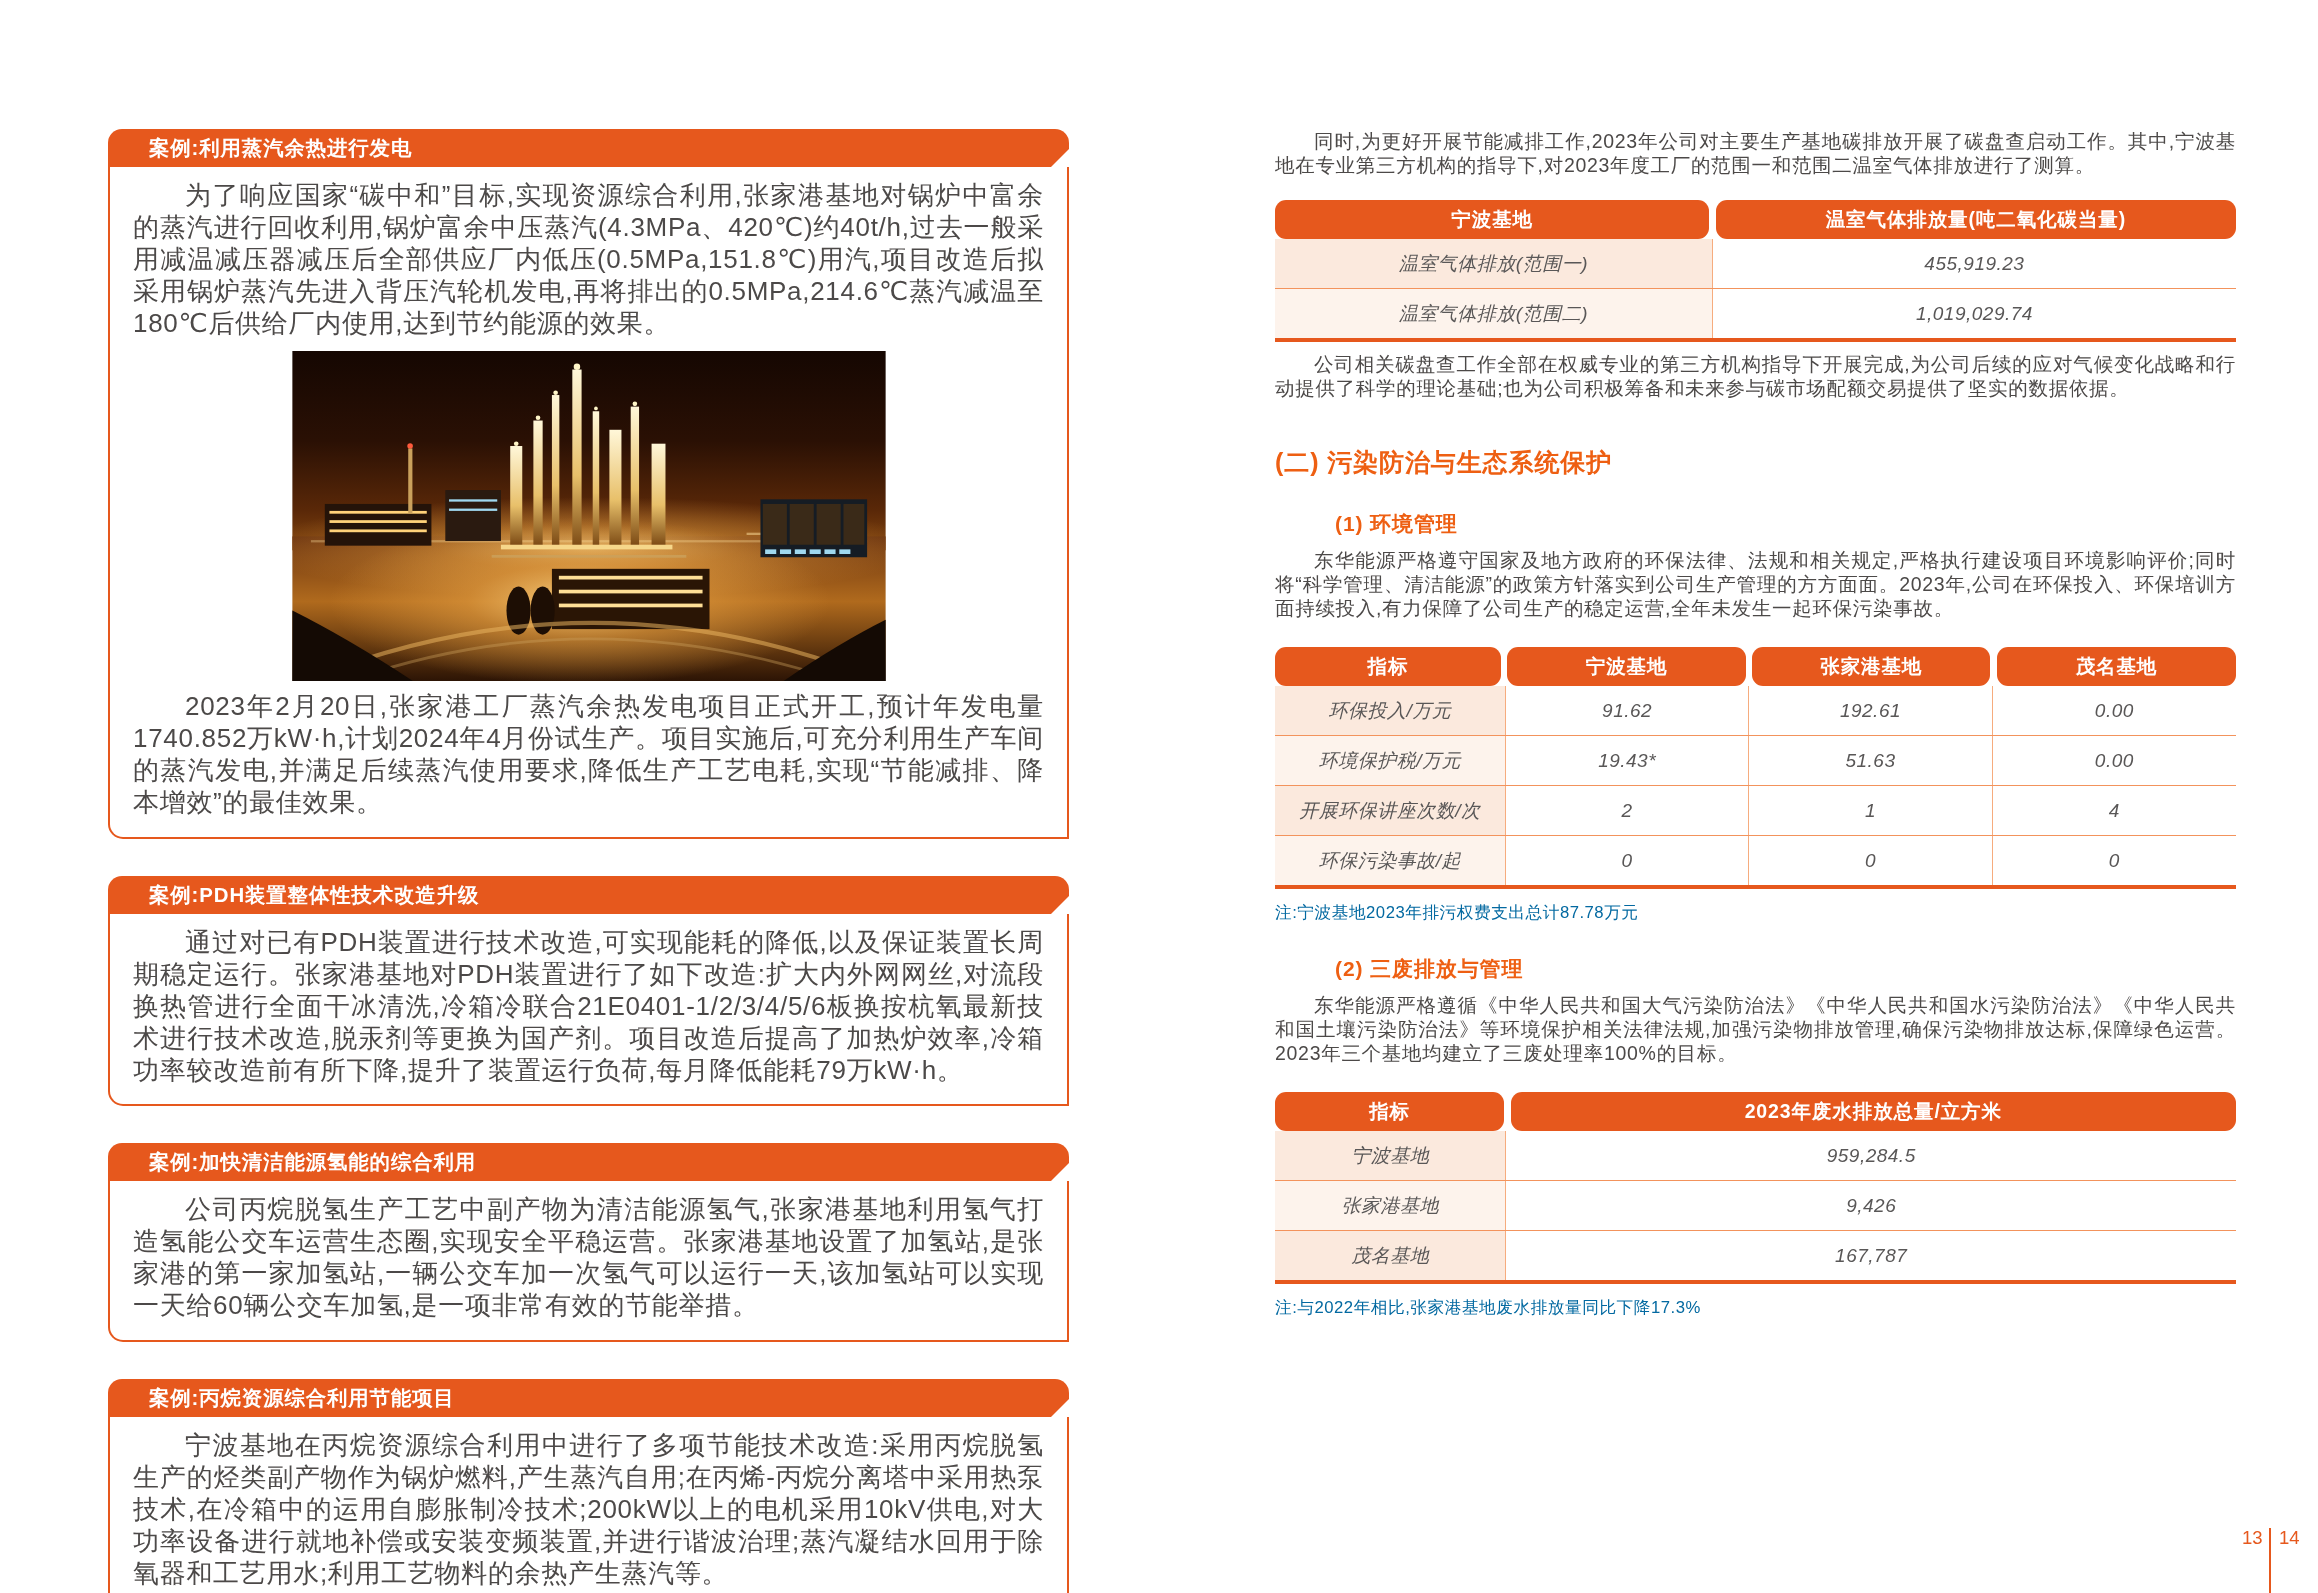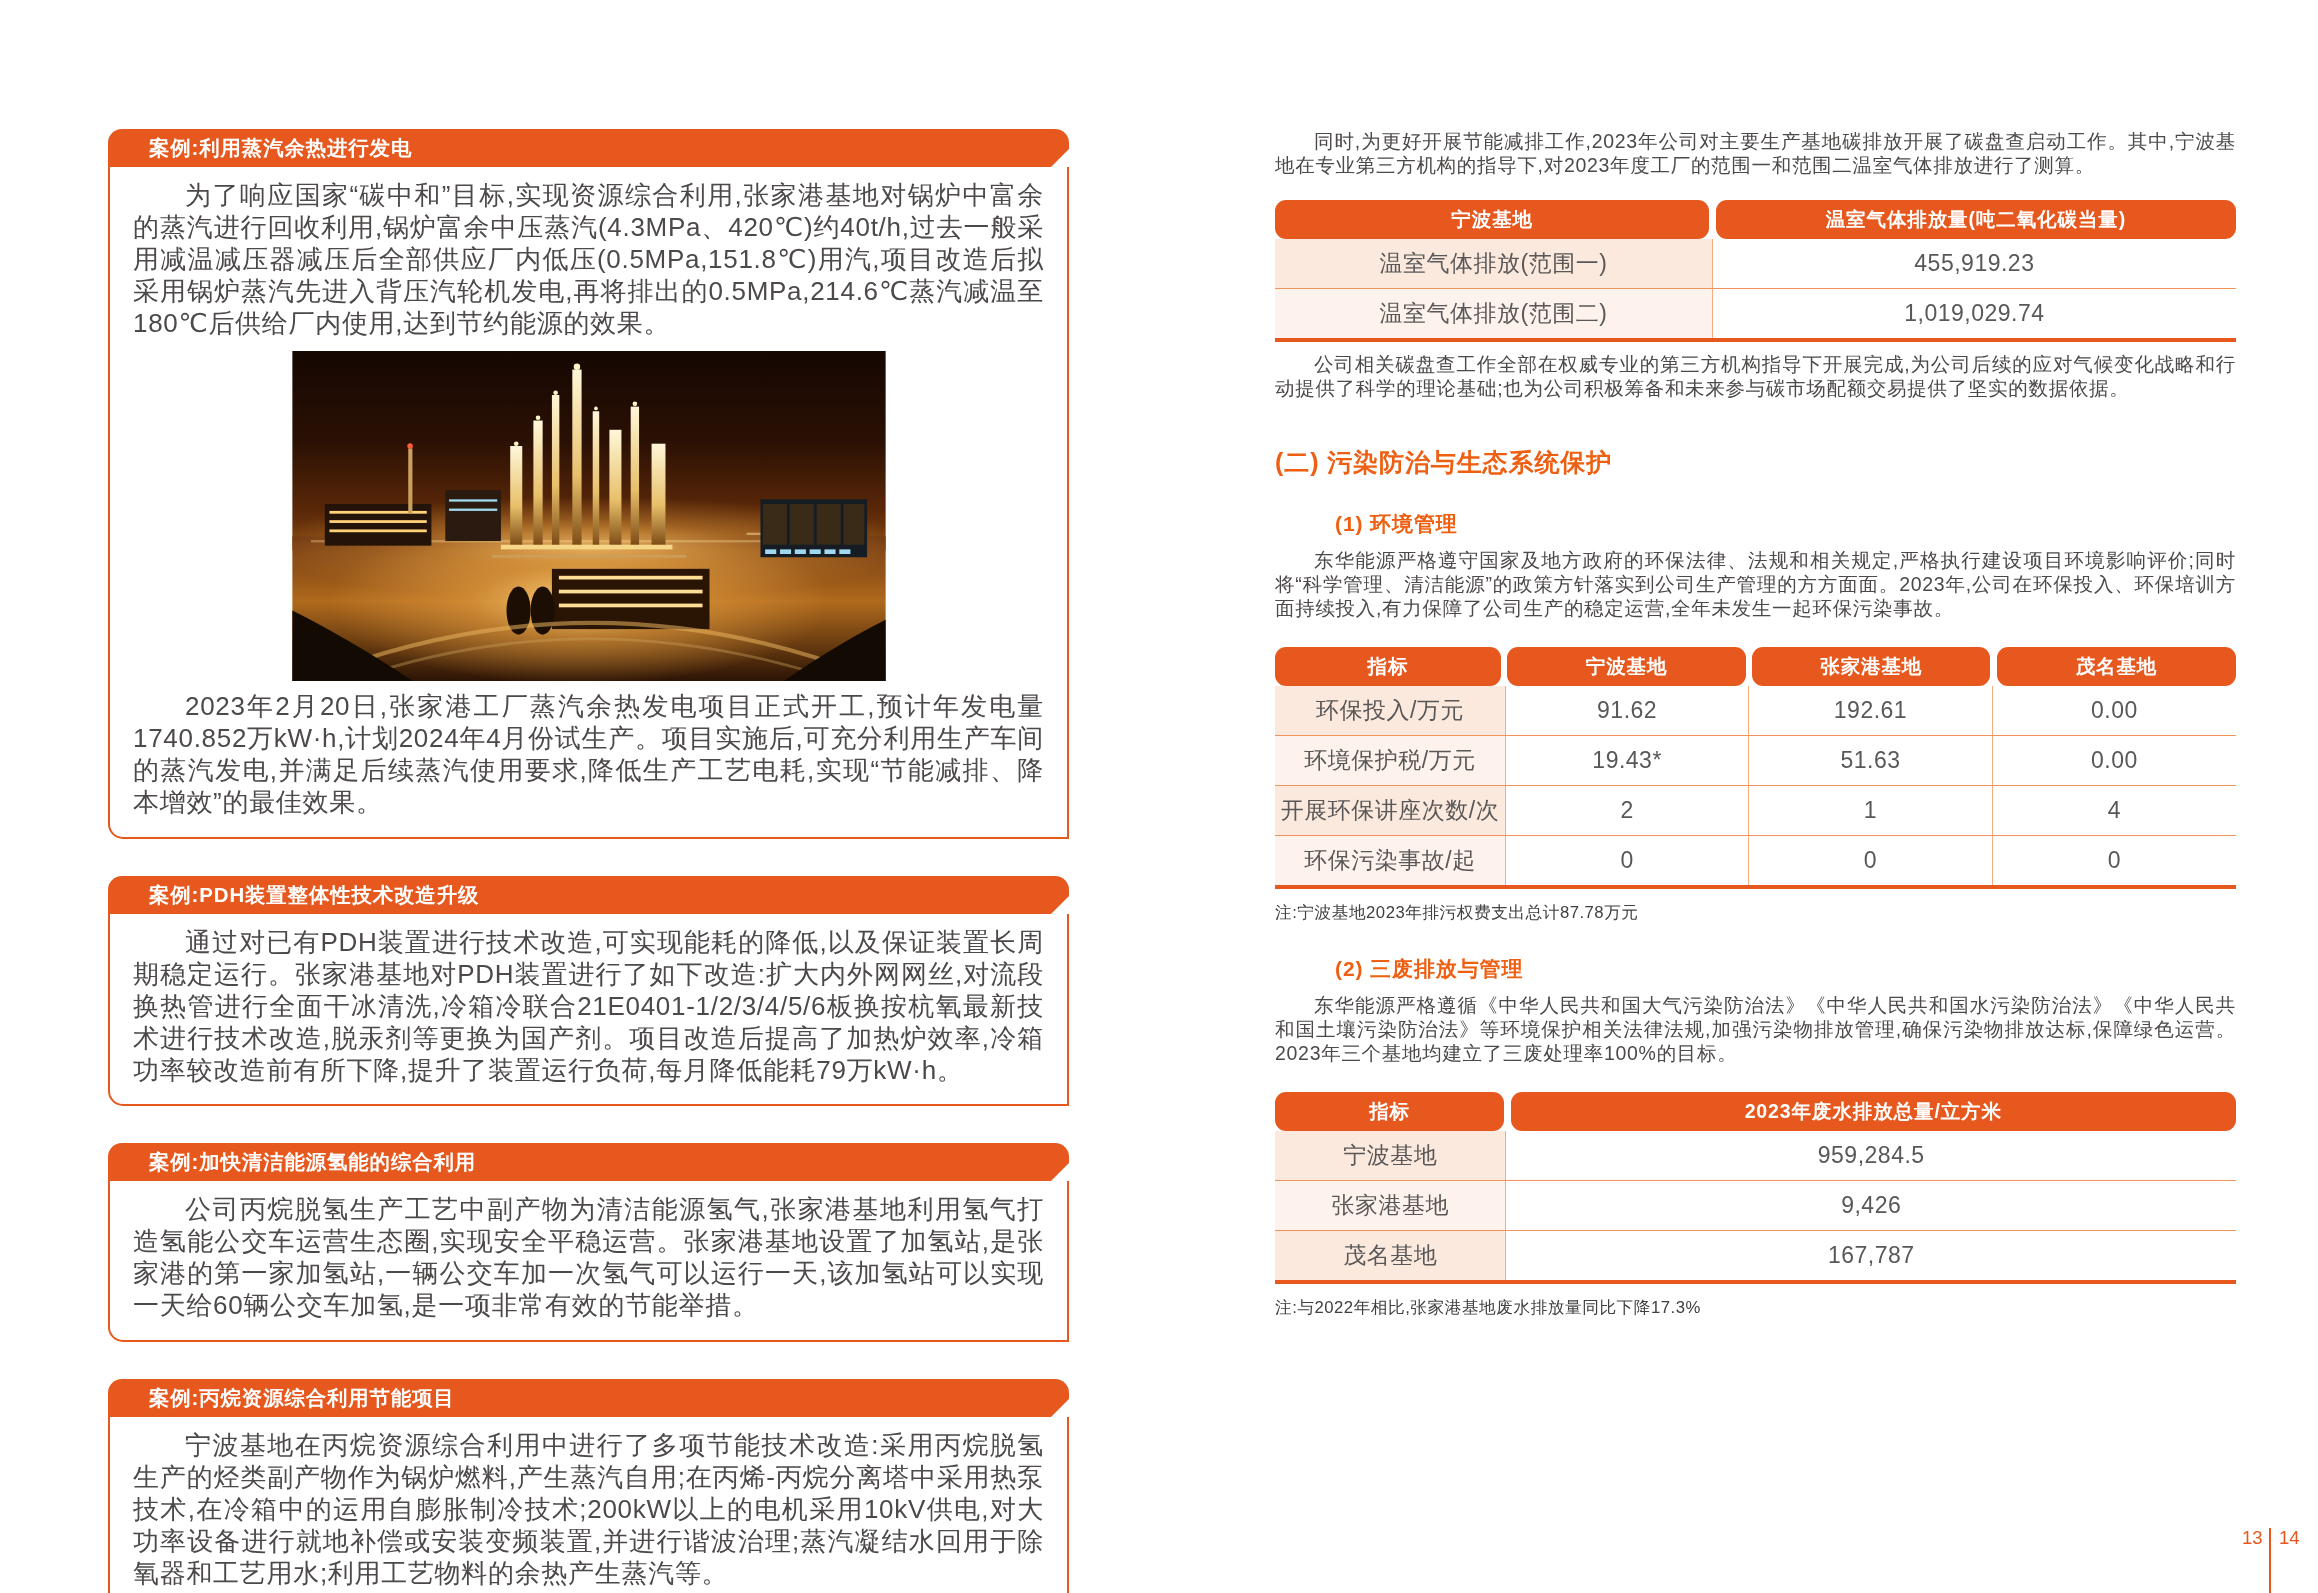--- a/index.html
+++ b/index.html
@@ -53,26 +53,26 @@
     background:#e6581d;color:#ffffff;font-weight:bold;font-size:19.5px;
     height:39px;display:flex;align-items:center;justify-content:center;
     border-radius:11px;letter-spacing:0.9px;
   }
   .th + .th{margin-left:6.5px;}
   .tbl-body{border-bottom:4.2px solid #e6581d;}
   .tr{display:flex;}
   .tr + .tr{border-top:1.9px solid #f3935c;}
   .td{
     height:49px;display:flex;align-items:center;justify-content:center;
-    font-size:23px;color:#595757;letter-spacing:0.5px;background:#ffffff;
+    font-size:19px;color:#595757;letter-spacing:0.5px;background:#ffffff;font-style:italic;
   }
   .td + .td{border-left:1.4px solid #f6ac7e;}
   .td.label{background:#fbe9dd;}
   .tr:nth-child(even) .td.label{background:#fdf3ec;}
-  .tbl-note{margin:12px 0 0 0;font-size:16.7px;color:#404040;letter-spacing:0.5px;text-indent:0;}
+  .tbl-note{margin:12px 0 0 0;font-size:16.7px;color:#0369a1;letter-spacing:0.5px;text-indent:0;}
 
   
   .page-num{position:absolute;top:1527px;font-size:18.5px;color:#e6581d;}
   .pn-left{left:2242px;}
   .pn-right{left:2279px;}
   .page-divider{position:absolute;left:2269px;top:1528px;width:1.9px;height:65px;background:#e6581d;}
 </style>
 </head>
 <body>
 

